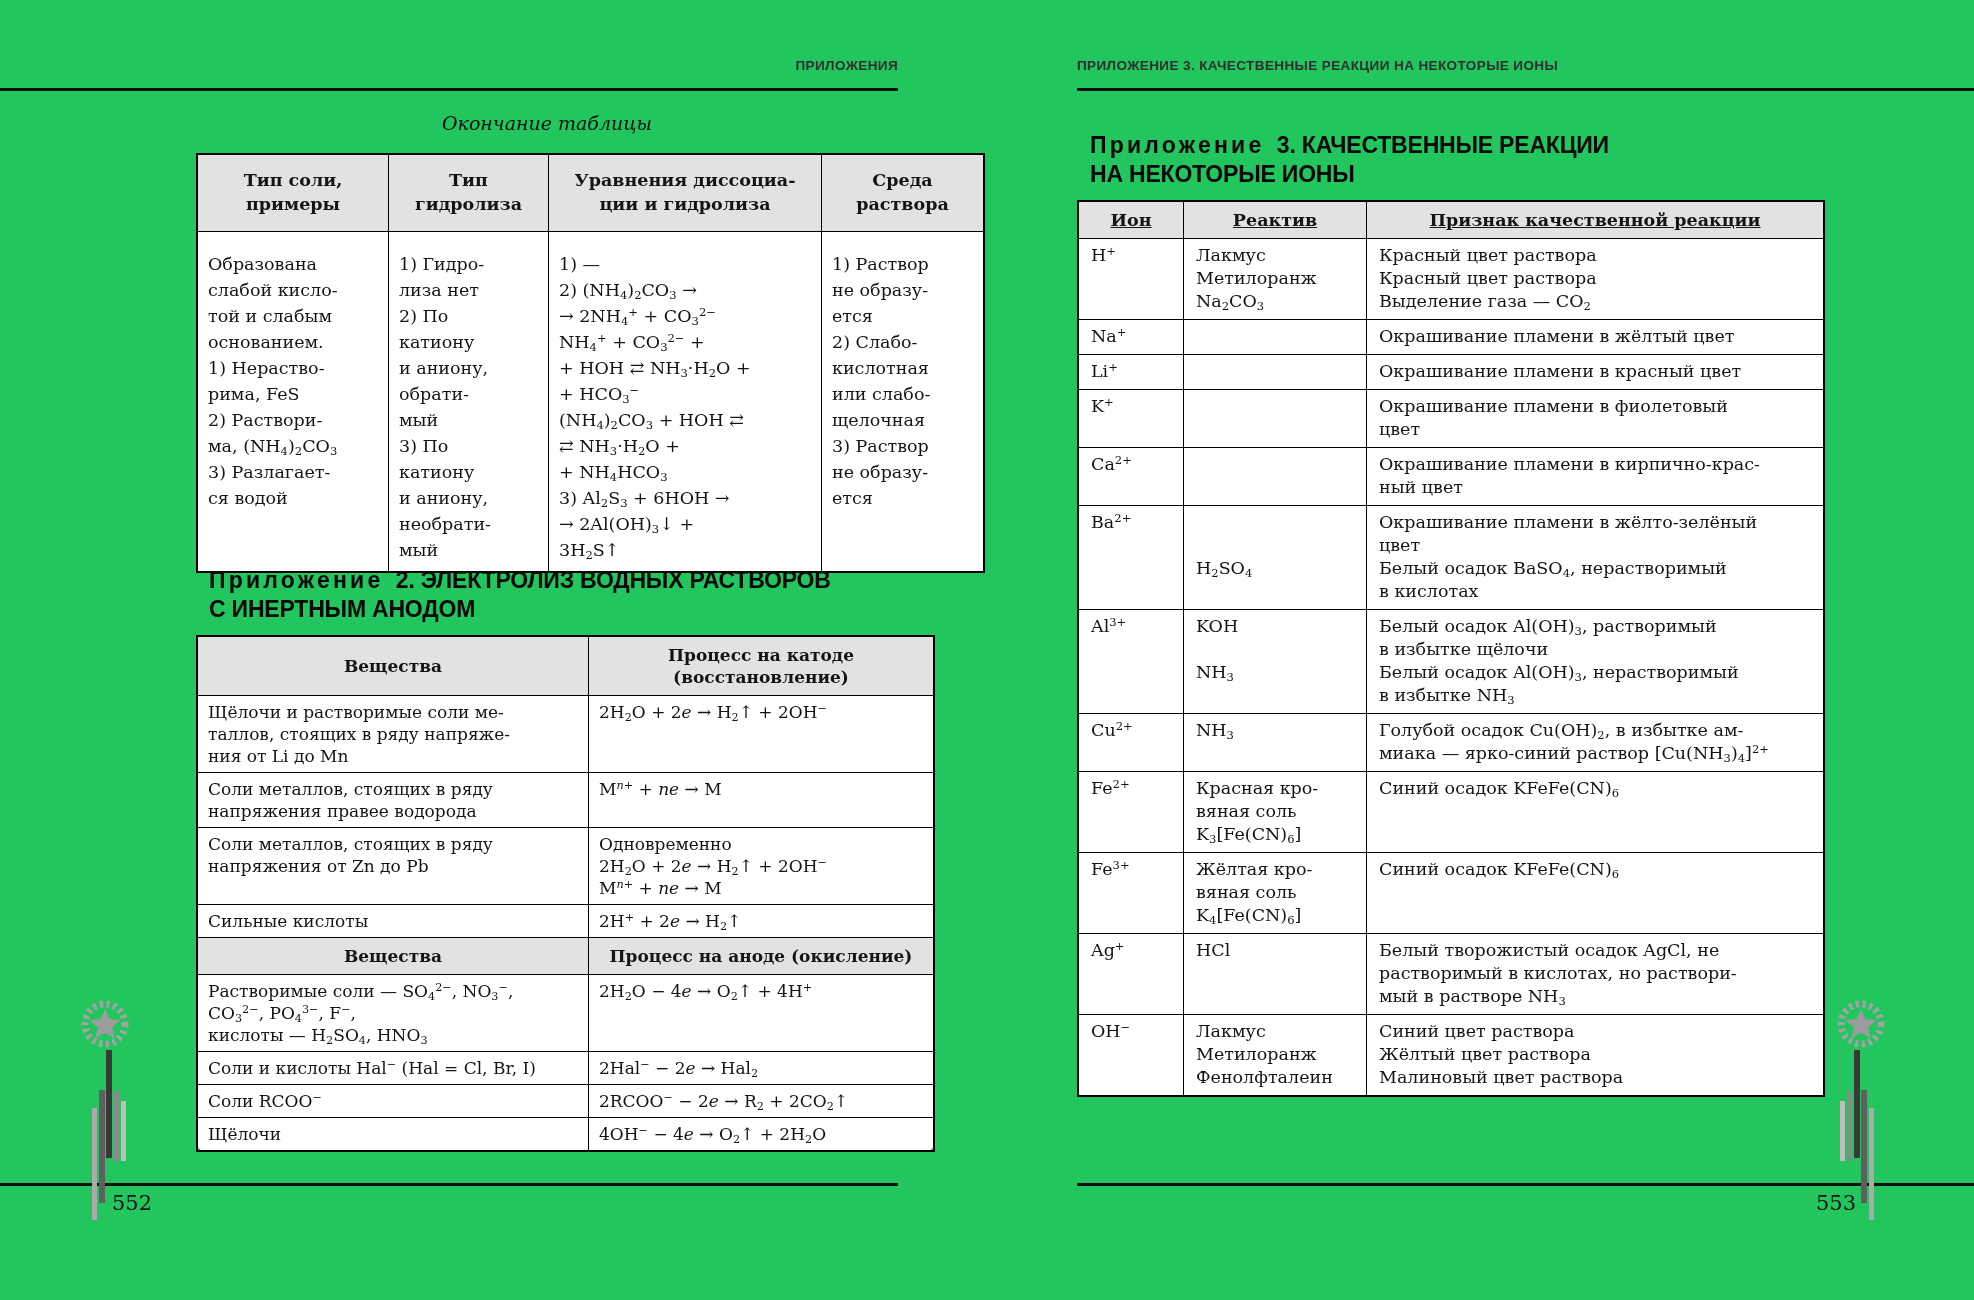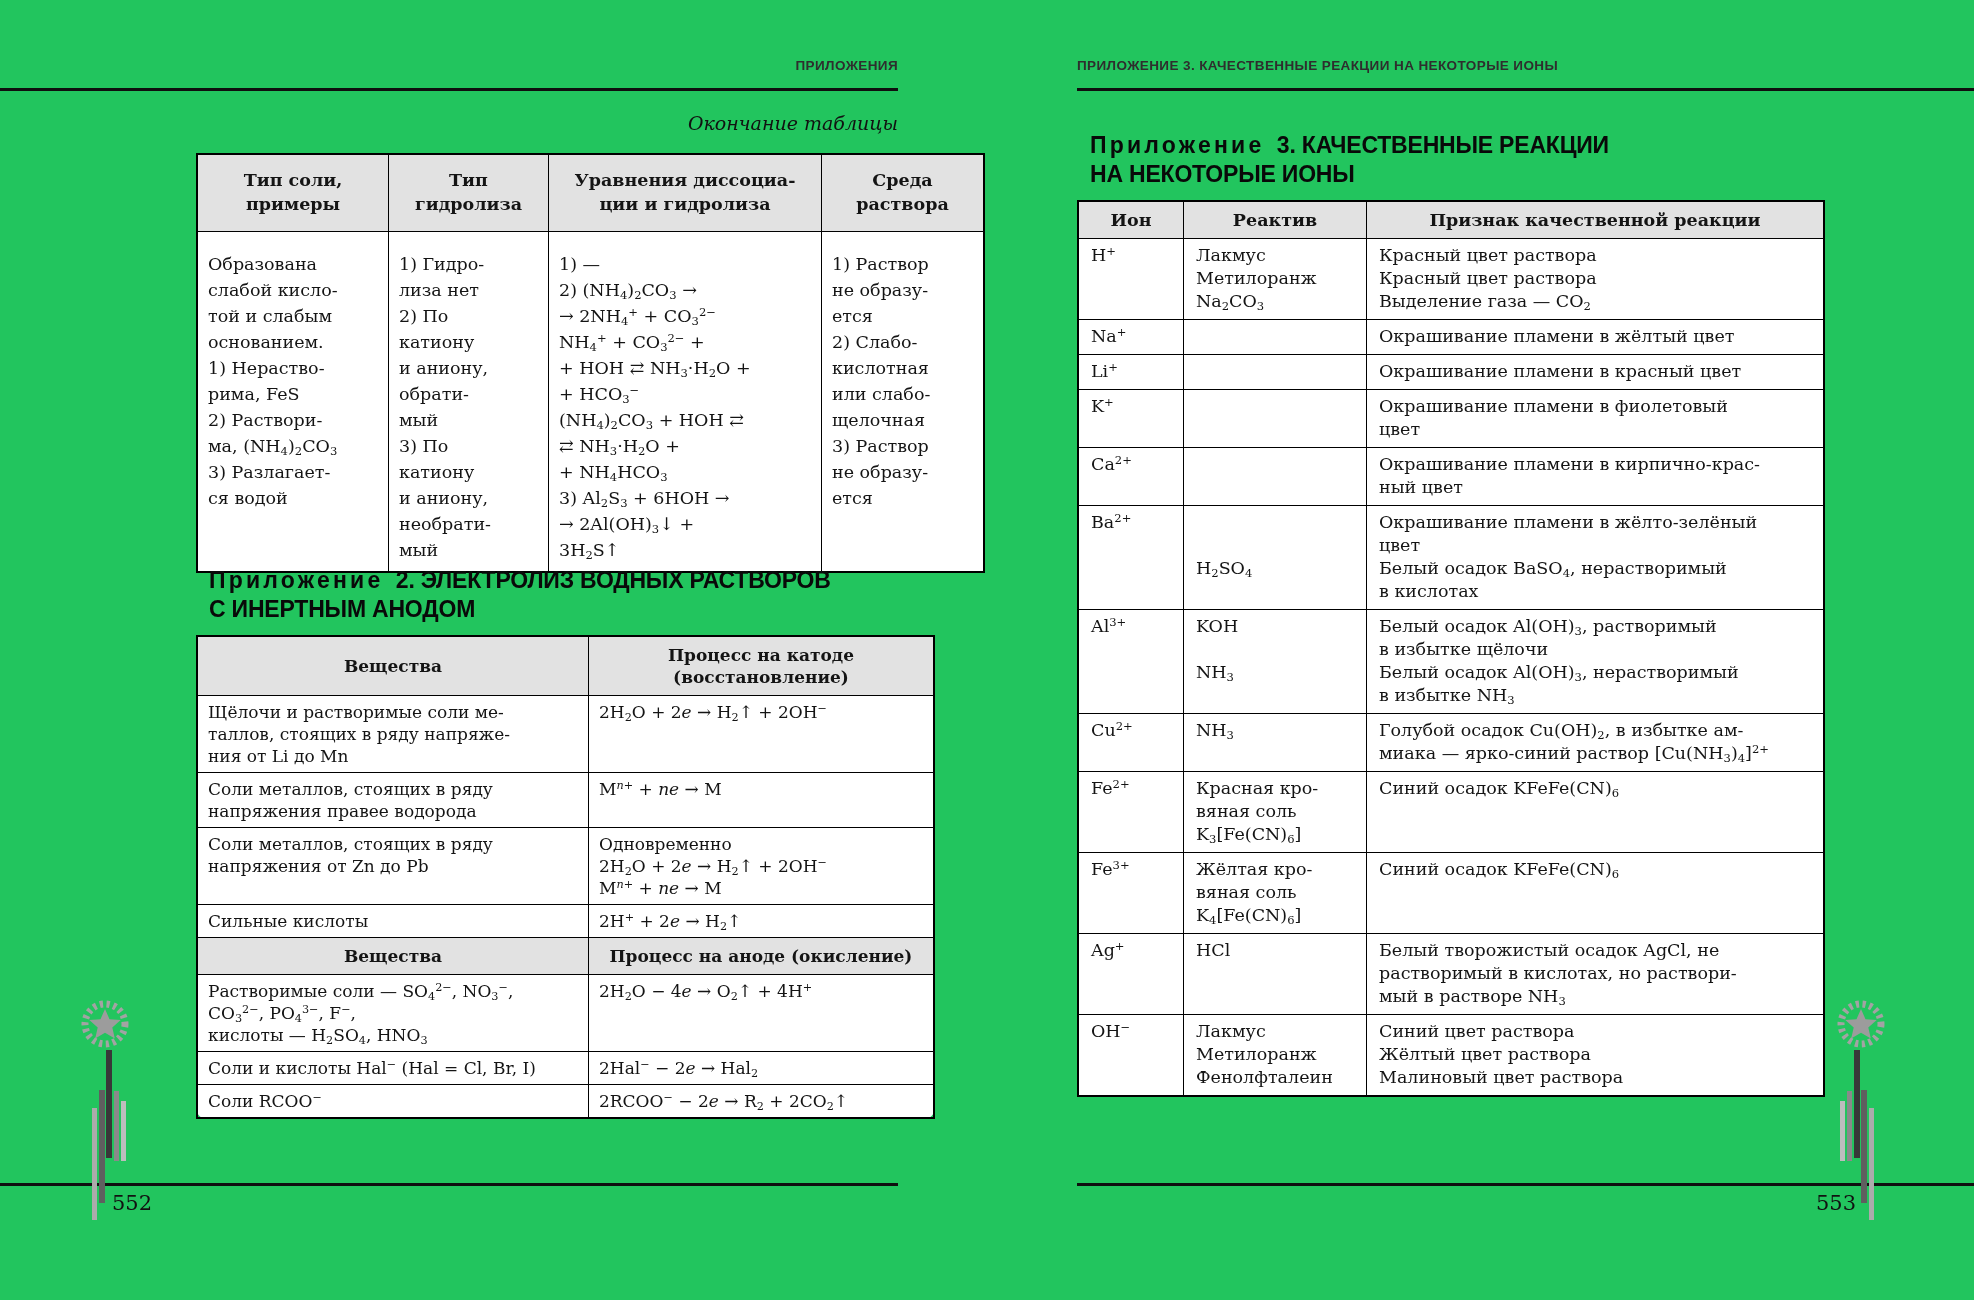--- a/index.html
+++ b/index.html
@@ -22,21 +22,21 @@
   .rule-top-right{left:1077px;top:88px;width:897px;}
   .rule-bottom-left{left:0;top:1183px;width:898px;}
   .rule-bottom-right{left:1077px;top:1183px;width:897px;}
 
   .page-number{position:absolute;top:1191px;font-size:21px;color:#111;}
   .pn-left{left:112px;}
   .pn-right{left:1816px;}
 
   
   .cont-note{
-    position:absolute;left:196px;top:112px;width:702px;text-align:right;
+    position:absolute;left:196px;top:112px;width:702px;text-align:center;
     font-style:italic;font-size:19px;color:#111;
   }
 
   
   .app-title{
     position:absolute;font-family:"Liberation Sans",sans-serif;font-weight:bold;
     font-size:23px;line-height:29px;color:#090909;letter-spacing:-0.2px;margin:13px;
   }
   .app-title .spaced{letter-spacing:3.2px;}
   .title2{left:196px;top:553px;width:702px;}
@@ -55,21 +55,21 @@
   .t1{position:absolute;left:196px;top:153px;width:702px;}
   .t1 td{line-height:26px;padding-top:19px;}
   .t1 th{line-height:24px;height:62px;}
 
   .t2{position:absolute;left:196px;top:635px;width:702px;border-radius:11px;}
   .t2 td{line-height:22px;font-size:17px;padding:5px 10px;}
   .t2 th{line-height:22px;font-size:17px;padding:7px 8px;}
 
   .t3{position:absolute;left:1077px;top:200px;width:706px;}
   .t3 td{line-height:23px;font-size:17.5px;padding:5px 10px 6px 12px;}
-  .t3 th{padding:8px 6px;}
+  .t3 th{padding:8px 6px;text-decoration:underline;}
 
   
   .deco{position:absolute;z-index:5;}
   .deco-left{left:74px;top:996px;}
   .deco-right{left:1830px;top:996px;}
 </style>
 </head>
 <body>
 
 <div class="sheet">
@@ -145,20 +145,24 @@
         <tr>
           <td>Соли и кислоты Hal<sup>−</sup> (Hal = Cl, Br, I)</td>
           <td>2Hal<sup>−</sup> − 2<i>e</i> → Hal<sub>2</sub></td>
         </tr>
 
         <tr>
           <td>Соли RCOO<sup>−</sup></td>
           <td>2RCOO<sup>−</sup> − 2<i>e</i> → R<sub>2</sub> + 2CO<sub>2</sub>↑</td>
         </tr>
 
+        <tr>
+          <td>Щёлочи</td>
+          <td>4OH<sup>−</sup> − 4<i>e</i> → O<sub>2</sub>↑ + 2H<sub>2</sub>O</td>
+        </tr>
       </tbody>
   </table>
 
   <h2 class="app-title title3"><span class="spaced">Приложение</span>&nbsp; <span>3.</span> <span>КАЧЕСТВЕННЫЕ РЕАКЦИИ<br>НА НЕКОТОРЫЕ ИОНЫ</span></h2>
 
   <table class="doc t3">
     <tbody>
         <tr>
       <th style="width:92px">Ион</th>
       <th style="width:170px">Реактив</th>

